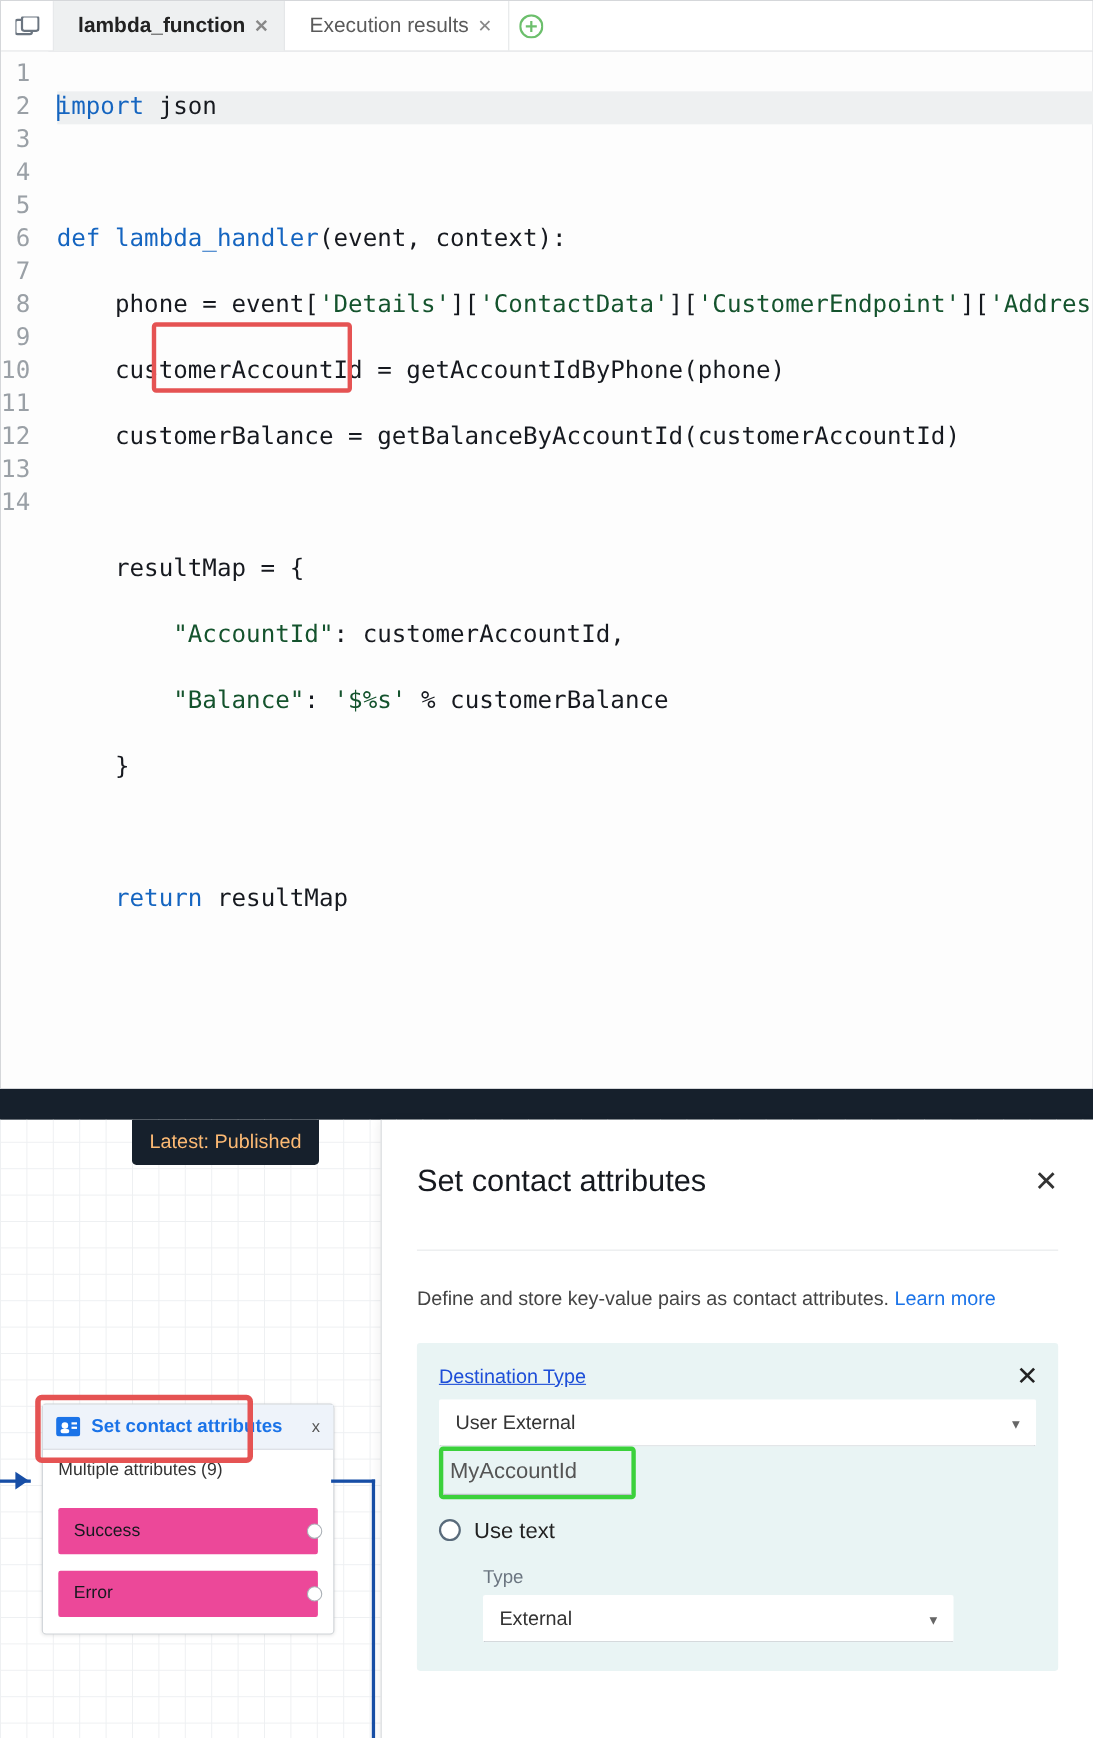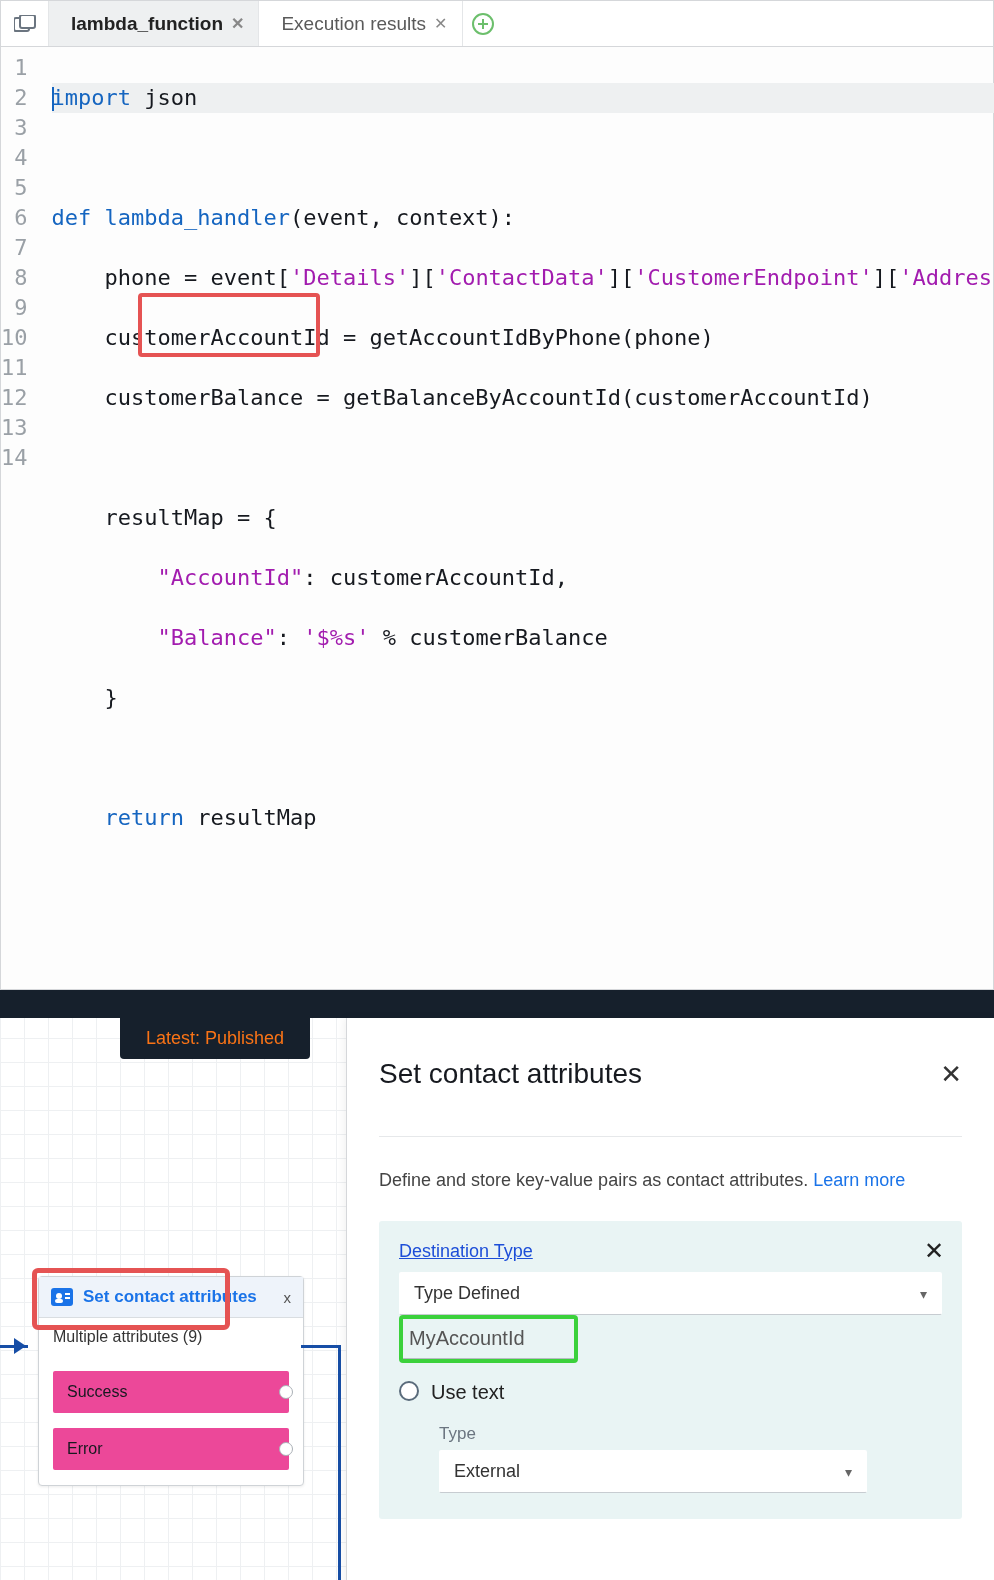--- a/index.html
+++ b/index.html
@@ -12,34 +12,34 @@
   .tabbar .tab.active { background:#eef0f1; color:#222; font-weight:600; }
   .tabbar .tab .tab-x { color:#888; font-size:16px; }
   .tabbar .plus { width:40px; display:flex; align-items:center; justify-content:center; }
   .code-area { display:flex; font-family: "Menlo","Consolas",monospace; font-size:22px; line-height:30px; background:#fdfdfd; }
   .gutter { width:70px; text-align:right; color:#9aa0a6; padding:6px 16px 6px 0; background:#fdfdfd; user-select:none; }
   .gutter div { height:30px; }
   .code { padding:6px 0 6px 8px; white-space:pre; position:relative; }
   .code .row { height:30px; display:block; }
   .code .row.hl { background:#eef0f1; }
   .kw { color:#1565c0; }
-  .str { color:#a21caf; }
+  .str { color:#14532d; }
   .num, .builtin { color:#1565c0; }
   .cursor { border-left:2px solid #1565c0; display:inline-block; height:24px; vertical-align:middle; margin-right:-2px; }
   .red-box { position:absolute; border:4px solid #e55353; border-radius:4px; pointer-events:none; }
   
   .darkbar { background:#16202c; height:28px; width:100%; }
   .flow-wrap { position:relative; height:1160px; background:#fff; }
   .flow-bg {
     position:absolute; left:0; top:0; right:0; bottom:0;
     background-image: linear-gradient(#eef0f2 1px, transparent 1px), linear-gradient(90deg, #eef0f2 1px, transparent 1px);
     background-size: 24px 24px;
     background-position: 0 44px;
   }
-  .status-pill { position:absolute; top:0; left:120px; background:#16202c; color:#f97316; font-size:18px; padding:10px 26px; border-bottom-left-radius:4px; border-bottom-right-radius:4px; }
+  .status-pill { position:absolute; top:0; left:120px; background:#16202c; color:#fdba74; font-size:18px; padding:10px 16px; border-bottom-left-radius:4px; border-bottom-right-radius:4px; }
   
   .node { position:absolute; left:38px; top:258px; width:266px; background:#fff; border:1px solid #cfd3d7; border-radius:4px; box-shadow:0 1px 3px rgba(0,0,0,0.08); }
   .node-head { display:flex; align-items:center; gap:10px; padding:10px 12px; background:#eef3fa; border-bottom:1px solid #d9dde1; }
   .node-head .node-title { color:#1a73e8; font-weight:700; font-size:17px; line-height:20px; }
   .node-head .node-close { margin-left:auto; color:#555; font-size:15px; cursor:pointer; }
   .node-sub { padding:10px 14px; font-size:16px; color:#333; }
   .node-out { margin:15px 14px; background:#ec4899; border-radius:2px; padding:12px 14px; font-size:16px; position:relative; }
   .node-out .dot { position:absolute; right:-4px; top:50%; transform:translateY(-50%); width:14px; height:14px; border-radius:50%; background:#fff; border:1px solid #aab0b6; }
   .node-redhead { position:absolute; border:5px solid #e55353; border-radius:6px; left:32px; top:250px; width:198px; height:62px; pointer-events:none; }
   
@@ -181,21 +181,21 @@
       <div class="panel-close">✕</div>
     </div>
     <div class="panel-help">
       <span>Define and store key-value pairs as contact attributes. </span><a href="#">Learn more</a>
     </div>
 
     <div class="attr-block">
       <div class="blk-close">✕</div>
       <div class="blk-label">Destination Type</div>
       <div class="select">
-        <span>Type Defined</span>
+        <span>User External</span>
         <span class="chev">▾</span>
       </div>
       <span class="green-box">
         <input class="text-input" style="width: 171px;" value="MyAccountId">
       </span>
 
       <label class="radio-row">
         <span class="radio"></span>
         <span>Use text</span>
       </label>

